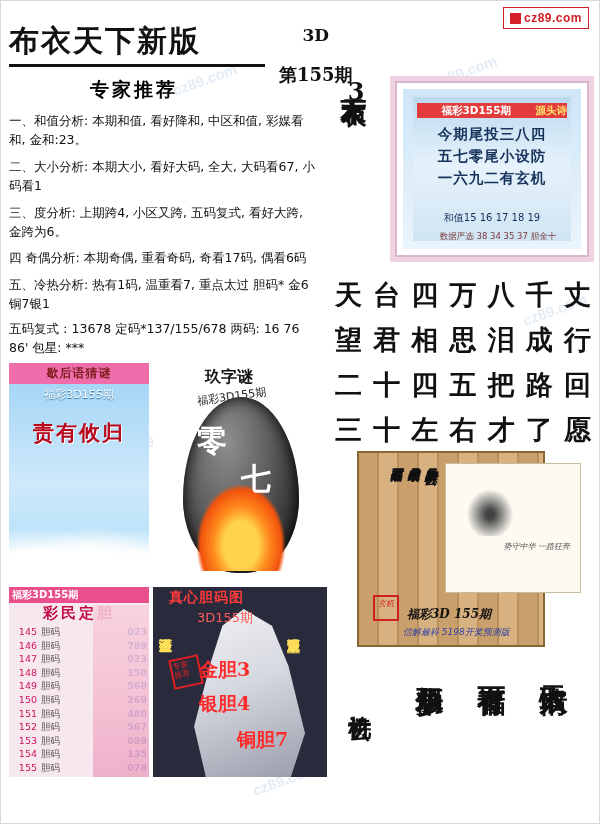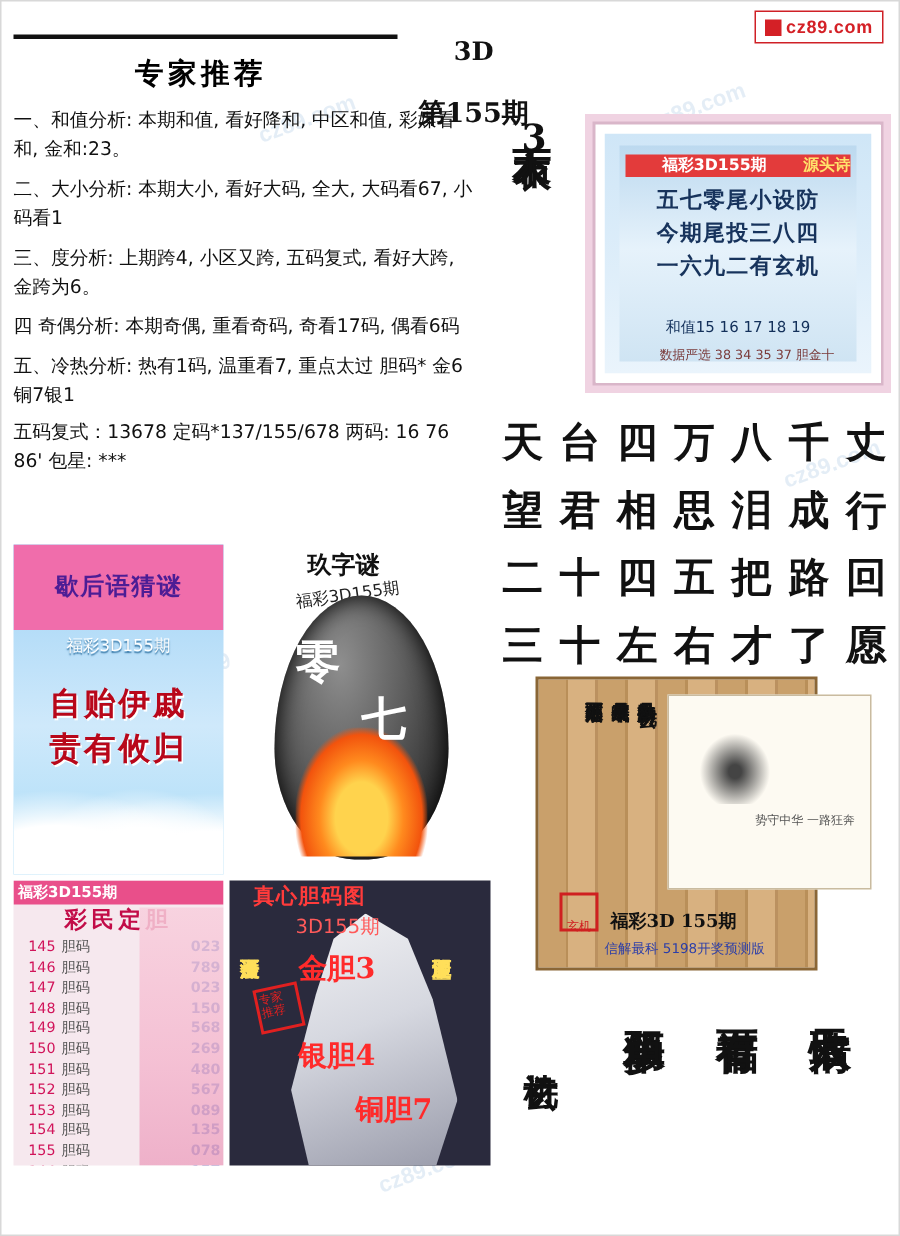--- a/index.html
+++ b/index.html
@@ -34,21 +34,21 @@
   .analysis{margin-top:8px;font-size:12.5px;line-height:1.55;color:#111;width:310px;
             font-family:"DejaVu Sans","Liberation Sans",sans-serif;}
   .analysis p{margin:0 0 7px 0;}
   .fushi{margin-top:4px;font-size:12.5px;line-height:1.5;}
 
   
   .blk{position:absolute;box-sizing:border-box;overflow:hidden;}
 
   
   .xhy{left:8px;top:362px;width:140px;height:220px;background:linear-gradient(#9ed2f5,#cfe9fb 55%,#a9dcf7);}
-  .xhy .hdr{background:#f06dab;color:#4c1d95;font-size:16px;font-weight:bold;text-align:center;padding:18px 0;
+  .xhy .hdr{background:#f06dab;color:#7f1d1d;font-size:12px;font-weight:bold;text-align:center;padding:2px 0;
             letter-spacing:1px;font-family:"DejaVu Serif",serif;}
   .xhy .per{color:#fff;font-size:11px;text-align:center;margin-top:3px;text-shadow:0 1px 1px #2b6fa0;}
   .xhy .riddle{margin-top:16px;text-align:center;font-family:"DejaVu Serif",serif;font-weight:bold;
                font-size:21px;color:#b8071a;line-height:1.45;letter-spacing:2px;
                text-shadow:1px 1px 0 #fff;}
   .xhy .clouds{position:absolute;left:0;bottom:0;width:100%;height:64px;
                background:radial-gradient(ellipse at 20% 100%,#fff 0 36%,rgba(255,255,255,0) 62%),
                           radial-gradient(ellipse at 60% 110%,#fff 0 38%,rgba(255,255,255,0) 64%),
                           radial-gradient(ellipse at 95% 100%,#fff 0 32%,rgba(255,255,255,0) 60%);}
 
@@ -79,21 +79,21 @@
 
   
   .zxd{left:152px;top:586px;width:174px;height:190px;background:#2a2a3d;}
   .zxd .t{position:absolute;left:16px;top:2px;color:#ff3b3b;font-family:"DejaVu Serif",serif;font-weight:bold;font-size:14px;letter-spacing:1px;}
   .zxd .per{position:absolute;left:44px;top:22px;color:#ff5a5a;font-size:13px;}
   .zxd .girl{position:absolute;left:34px;top:22px;width:118px;height:168px;
              background:linear-gradient(160deg,#f3f3f5,#d6d8e0 45%,#9a9cab 100%);
              clip-path:polygon(48% 0,72% 10%,86% 34%,100% 74%,88% 100%,16% 100%,6% 70%,20% 32%,30% 10%);}
   .zxd .c1{position:absolute;left:4px;top:42px;color:#ffdf5a;font-family:"DejaVu Serif",serif;font-weight:bold;font-size:13px;writing-mode:vertical-rl;line-height:1.15;}
   .zxd .c2{position:absolute;left:132px;top:42px;color:#ffdf5a;font-family:"DejaVu Serif",serif;font-weight:bold;font-size:13px;writing-mode:vertical-rl;line-height:1.15;}
-  .zxd .jin{position:absolute;left:46px;top:46px;color:#ff2b2b;font-family:"DejaVu Serif",serif;font-weight:bold;font-size:19px;}
+  .zxd .jin{position:absolute;left:46px;top:70px;color:#ff2b2b;font-family:"DejaVu Serif",serif;font-weight:bold;font-size:19px;}
   .zxd .yin{position:absolute;left:46px;top:104px;color:#ff2b2b;font-family:"DejaVu Serif",serif;font-weight:bold;font-size:19px;}
   .zxd .tong{position:absolute;left:84px;top:140px;color:#ff2b2b;font-family:"DejaVu Serif",serif;font-weight:bold;font-size:19px;}
   .zxd .seal{position:absolute;left:18px;top:70px;width:30px;height:30px;border:2px solid #e02020;color:#e02020;
              font-size:8px;line-height:9px;padding:1px;box-sizing:border-box;transform:rotate(-12deg);}
 
   
   .right{position:absolute;left:332px;top:20px;width:260px;height:790px;}
   .vtitle{position:absolute;left:6px;top:58px;font-family:"DejaVu Serif",serif;font-weight:bold;
           font-size:26px;line-height:1.12;color:#111;text-align:center;width:34px;}
   .vtitle .three{font-size:24px;}
@@ -114,30 +114,30 @@
 
   
   .bigpoem{position:absolute;left:2px;top:256px;width:256px;height:166px;}
   .bigpoem .row{display:flex;justify-content:space-between;font-family:"DejaVu Serif",serif;font-weight:bold;
                 font-size:27px;color:#111;margin-bottom:9px;letter-spacing:0;}
   .bigpoem .row span{flex:0 0 auto;}
 
   
   .wood{position:absolute;left:24px;top:430px;width:188px;height:196px;
         background:repeating-linear-gradient(90deg,#c9a06b 0 18px,#b98f59 18px 20px,#d8b180 20px 38px,#bb9160 38px 40px);
-        border:2px solid #8a6636;box-sizing:border-box;}
+        border:2px solid #8a6636;box-sizing:border-box;font-style:italic;}
   .wood .paper{position:absolute;left:86px;top:10px;width:134px;height:128px;background:#fdfaf2;border:1px solid #c9bba0;}
   .wood .deer{position:absolute;left:14px;top:18px;width:60px;height:54px;
         background:radial-gradient(ellipse at 50% 60%,#444 0 10%,rgba(0,0,0,0) 55%);}
   .wood .mancol{position:absolute;left:4px;top:6px;width:76px;height:130px;color:#111;
         font-family:"DejaVu Serif",serif;font-size:12px;writing-mode:vertical-rl;line-height:1.45;font-weight:bold;}
   .wood .xj{position:absolute;left:62px;top:8px;color:#111;font-family:"DejaVu Serif",serif;font-size:13px;
         writing-mode:vertical-rl;font-weight:bold;}
   .wood .seal{position:absolute;left:14px;top:142px;width:26px;height:26px;border:2px solid #cf2020;color:#cf2020;font-size:8px;
-        line-height:10px;text-align:center;padding-top:16px;box-sizing:border-box;}
+        line-height:10px;text-align:center;padding-top:2px;box-sizing:border-box;}
   .wood .f1{position:absolute;left:48px;bottom:22px;color:#111;font-size:12px;font-weight:bold;font-family:"DejaVu Serif",serif;}
   .wood .f2{position:absolute;left:44px;bottom:6px;color:#2c3ea8;font-size:9px;}
   .wood .sign{position:absolute;right:10px;bottom:40px;color:#555;font-size:8px;}
 
   
   .botpoem{position:absolute;left:6px;top:636px;width:252px;height:150px;}
   .botpoem .col{position:absolute;font-family:"DejaVu Serif",serif;font-weight:bold;color:#111;
         writing-mode:vertical-rl;line-height:1.18;}
   .botpoem .c-a{left:8px;top:40px;font-size:23px;}
   .botpoem .c-b{left:74px;top:8px;font-size:28px;}
@@ -154,41 +154,41 @@
   <div class="wm" style="left:520px;top:300px;transform:rotate(-20deg);">cz89.com</div>
   <div class="wm" style="left:120px;top:430px;transform:rotate(-20deg);">cz89.com</div>
   <div class="wm" style="left:250px;top:770px;transform:rotate(-20deg);">cz89.com</div>
 
   <div class="cz-logo">
     <span class="sq"></span>
     <span class="txt">cz89.com</span>
   </div>
 
   <div class="left">
+    <div class="title-cn">布衣天下新版</div>
     <div class="title-underline"></div>
     <div class="issue">
       <span class="n3d">3D</span>
       <span class="qi">第155期</span>
     </div>
     <div class="subtitle">专家推荐</div>
     <div class="analysis">
       <p>一、和值分析: 本期和值, 看好降和, 中区和值, 彩媒看和, 金和:23。</p>
       <p>二、大小分析: 本期大小, 看好大码, 全大, 大码看67, 小码看1</p>
       <p>三、度分析: 上期跨4, 小区又跨, 五码复式, 看好大跨, 金跨为6。</p>
       <p>四 奇偶分析: 本期奇偶, 重看奇码, 奇看17码, 偶看6码</p>
       <p>五、冷热分析: 热有1码, 温重看7, 重点太过 胆码* 金6铜7银1</p>
       <p class="fushi">五码复式：13678  定码*137/155/678  两码: 16 76 86' 包星: ***</p>
     </div>
   </div>
 
   <div class="blk xhy">
     <div class="hdr">歇后语猜谜</div>
     <div class="per">福彩3D155期</div>
     <div class="riddle">
-      <div>自贻伊戚</div>
       <div>责有攸归</div>
     </div>
     <div class="clouds"></div>
   </div>
 
   <div class="blk dzm">
     <div class="lbl">玖字谜</div>
     <div class="per">福彩3D155期</div>
     <div class="egg"></div>
     <div class="flame"></div>
@@ -286,22 +286,22 @@
       <div class="three">3</div>
     </div>
 
     <div class="bluebox">
       <div class="inner"></div>
       <div class="hdr">
         <span>福彩3D155期</span>
         <span class="rt">源头诗</span>
       </div>
       <div class="poem">
+        <div>今期尾投三八四</div>
         <div>五七零尾小设防</div>
-        <div>今期尾投三八四</div>
         <div>一六九二有玄机</div>
       </div>
       <div class="hezhi">和值15 16 17 18 19</div>
       <div class="foot">数据严选 38 34 35 37 胆金十</div>
     </div>
 
     <div class="bigpoem">
       <div class="row">
         <span>天</span>
         <span>台</span>

